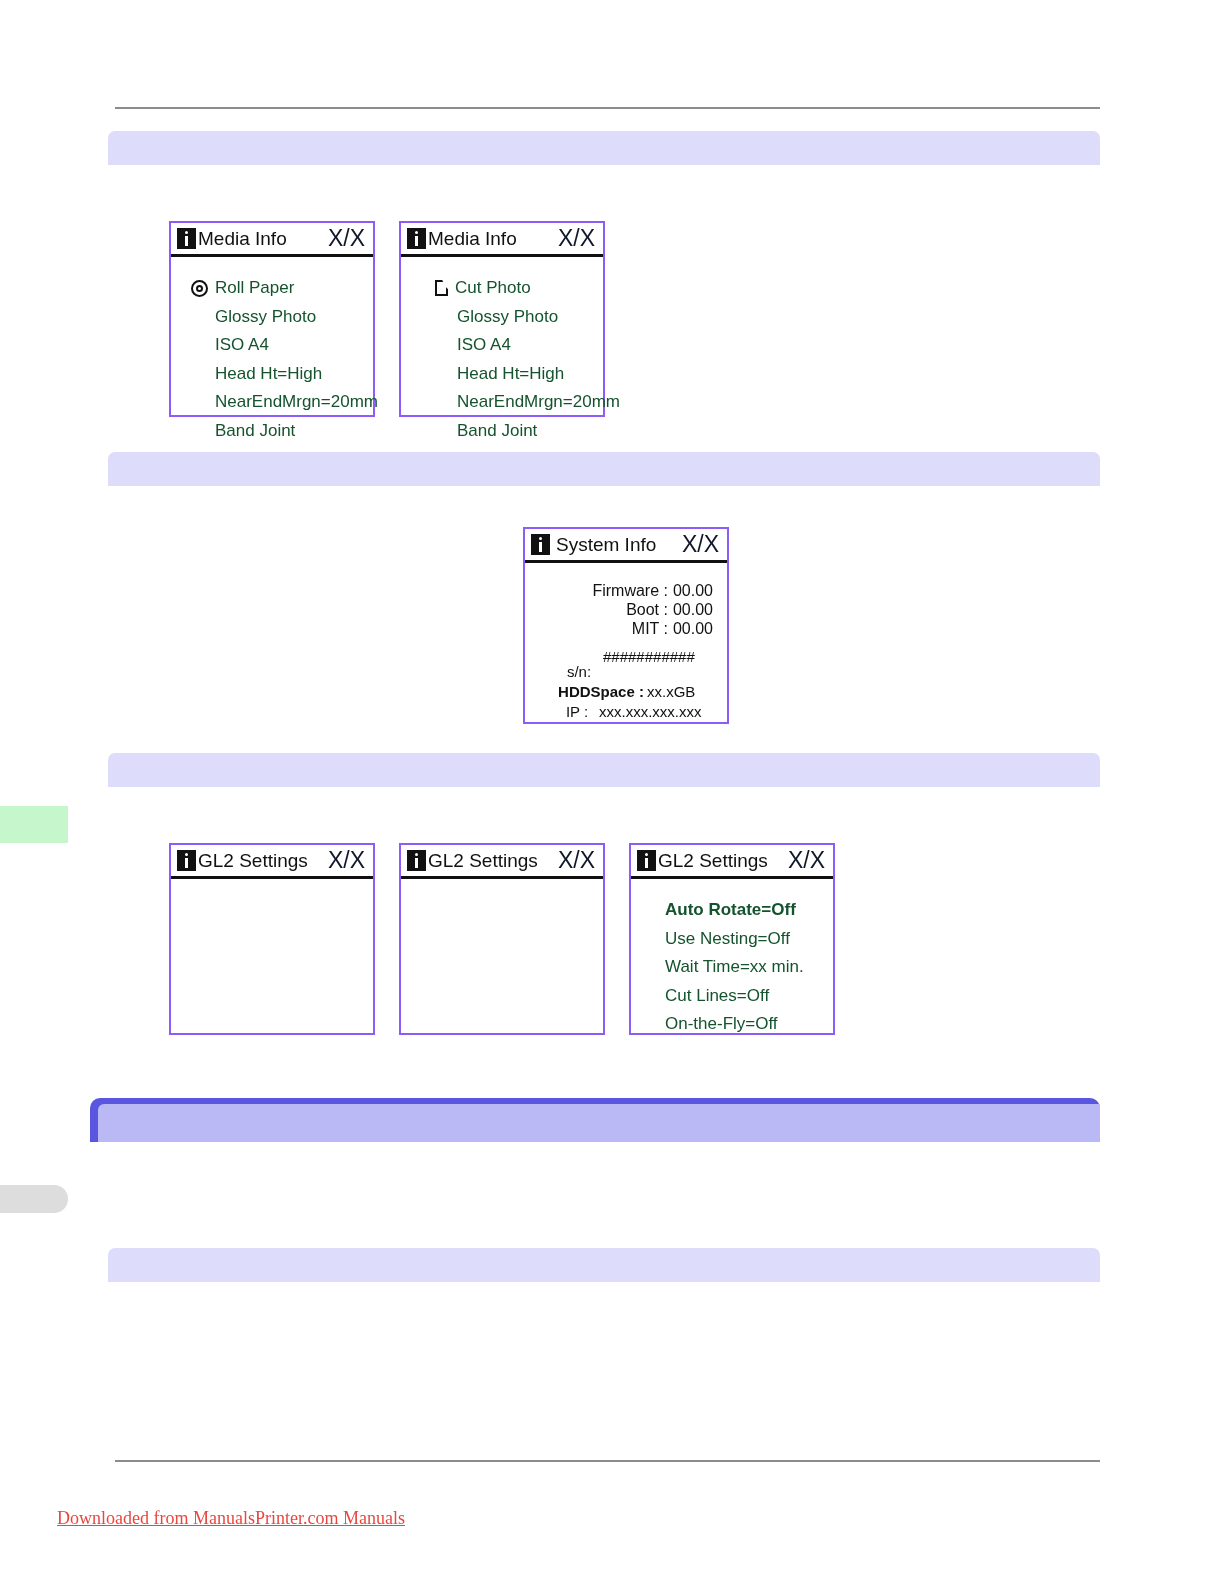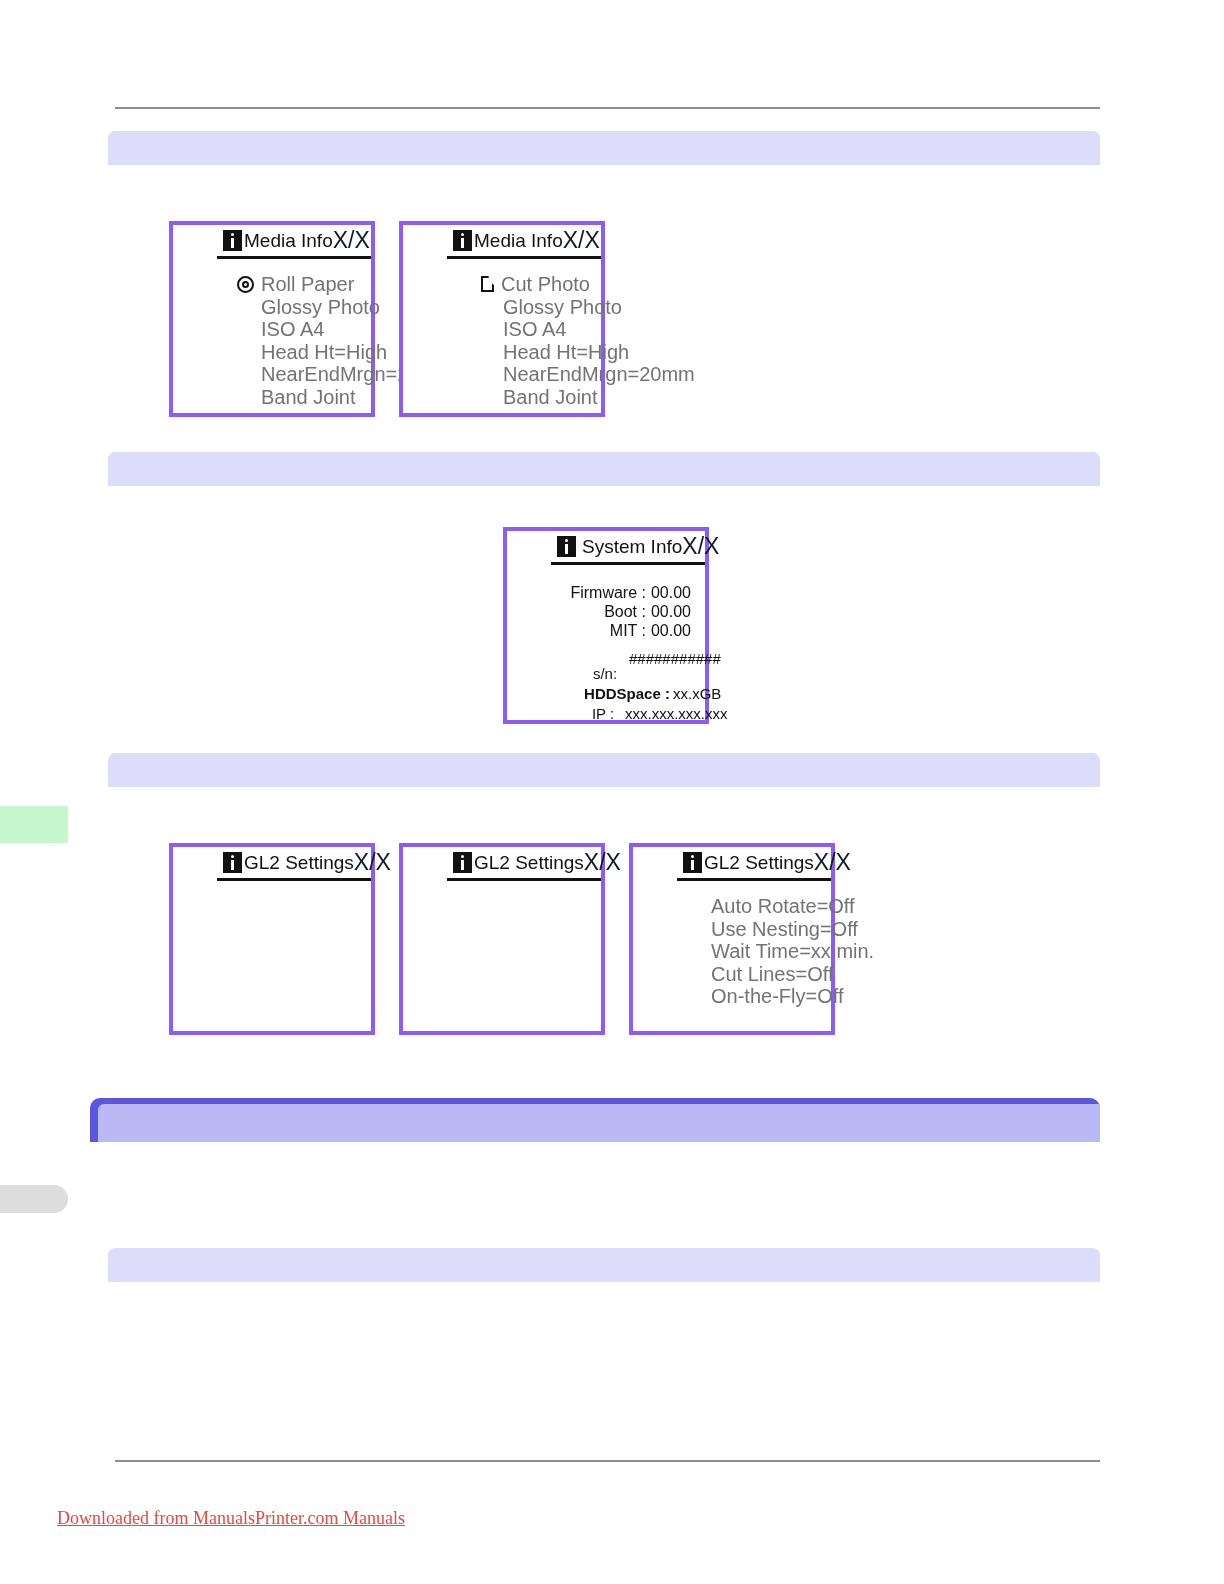--- a/index.html
+++ b/index.html
@@ -90,23 +90,22 @@
     width: 68px;
     height: 28px;
     background: #dddddd;
     border-radius: 0 14px 14px 0;
   }
 
   
   .panel {
     position: absolute;
     box-sizing: border-box;
-    border: 4px solid #8b5cf6;
+    border: 2px solid #8b5cf6;
     background: #ffffff;
-    padding-left: 44px;
   }
   .panel-head {
     position: relative;
     height: 31px;
     border-bottom: 3px solid #111;
     display: flex;
     align-items: center;
     padding: 0 8px 0 6px;
   }
   .panel-head .title {
@@ -146,26 +145,27 @@
     left: 8px;
     top: 8px;
     width: 3px;
     height: 10px;
     background: #fff;
   }
   .panel-body {
     padding: 14px 8px 10px 8px;
   }
   .panel-line {
-    font-size: 20px;
+    font-size: 17px;
     line-height: 22.5px;
-    color: #737373;
+    color: #14532d;
     white-space: nowrap;
     display: flex;
     align-items: center;
+    margin-top: 6px;
   }
   .panel-line.indent { padding-left: 36px; }
   .panel-line.icon-line { padding-left: 12px; }
   .panel-line .lbl { display: inline-block; }
 
   
   .roll-icon {
     width: 17px;
     height: 17px;
     box-sizing: border-box;
@@ -215,21 +215,21 @@
     top: -3px;
     width: 9px;
     height: 9px;
     background: #fff;
     transform: rotate(45deg) translate(2px, -3px);
   }
 
   
   #panel-media-roll   { left: 169px; top: 221px; width: 206px; height: 196px; }
   #panel-media-sheet  { left: 399px; top: 221px; width: 206px; height: 196px; }
-  #panel-system-info  { left: 503px; top: 527px; width: 206px; height: 197px; }
+  #panel-system-info  { left: 523px; top: 527px; width: 206px; height: 197px; }
   #panel-gl2-a        { left: 169px; top: 843px; width: 206px; height: 192px; }
   #panel-gl2-b        { left: 399px; top: 843px; width: 206px; height: 192px; }
   #panel-gl2-c        { left: 629px; top: 843px; width: 206px; height: 192px; }
 
   
   .sys-row {
     font-size: 16px;
     line-height: 19px;
     color: #111;
     display: flex;
@@ -374,21 +374,21 @@
   </div>
 </div>
 
 <div class="panel" id="panel-gl2-c">
   <div class="panel-head">
     <span class="info-icon"></span>
     <span class="title">GL2 Settings</span>
     <span class="pageno">X/X</span>
   </div>
   <div class="panel-body">
-    <div class="panel-line" style="padding-left:26px;">Auto Rotate=Off</div>
+    <div class="panel-line" style="padding-left:26px;font-weight:bold;">Auto Rotate=Off</div>
     <div class="panel-line" style="padding-left:26px;">Use Nesting=Off</div>
     <div class="panel-line" style="padding-left:26px;">Wait Time=xx min.</div>
     <div class="panel-line" style="padding-left:26px;">Cut Lines=Off</div>
     <div class="panel-line" style="padding-left:26px;">On-the-Fly=Off</div>
   </div>
 </div>
 
 <a class="footer" href="#">Downloaded from ManualsPrinter.com Manuals</a>
 
 </body></html>

